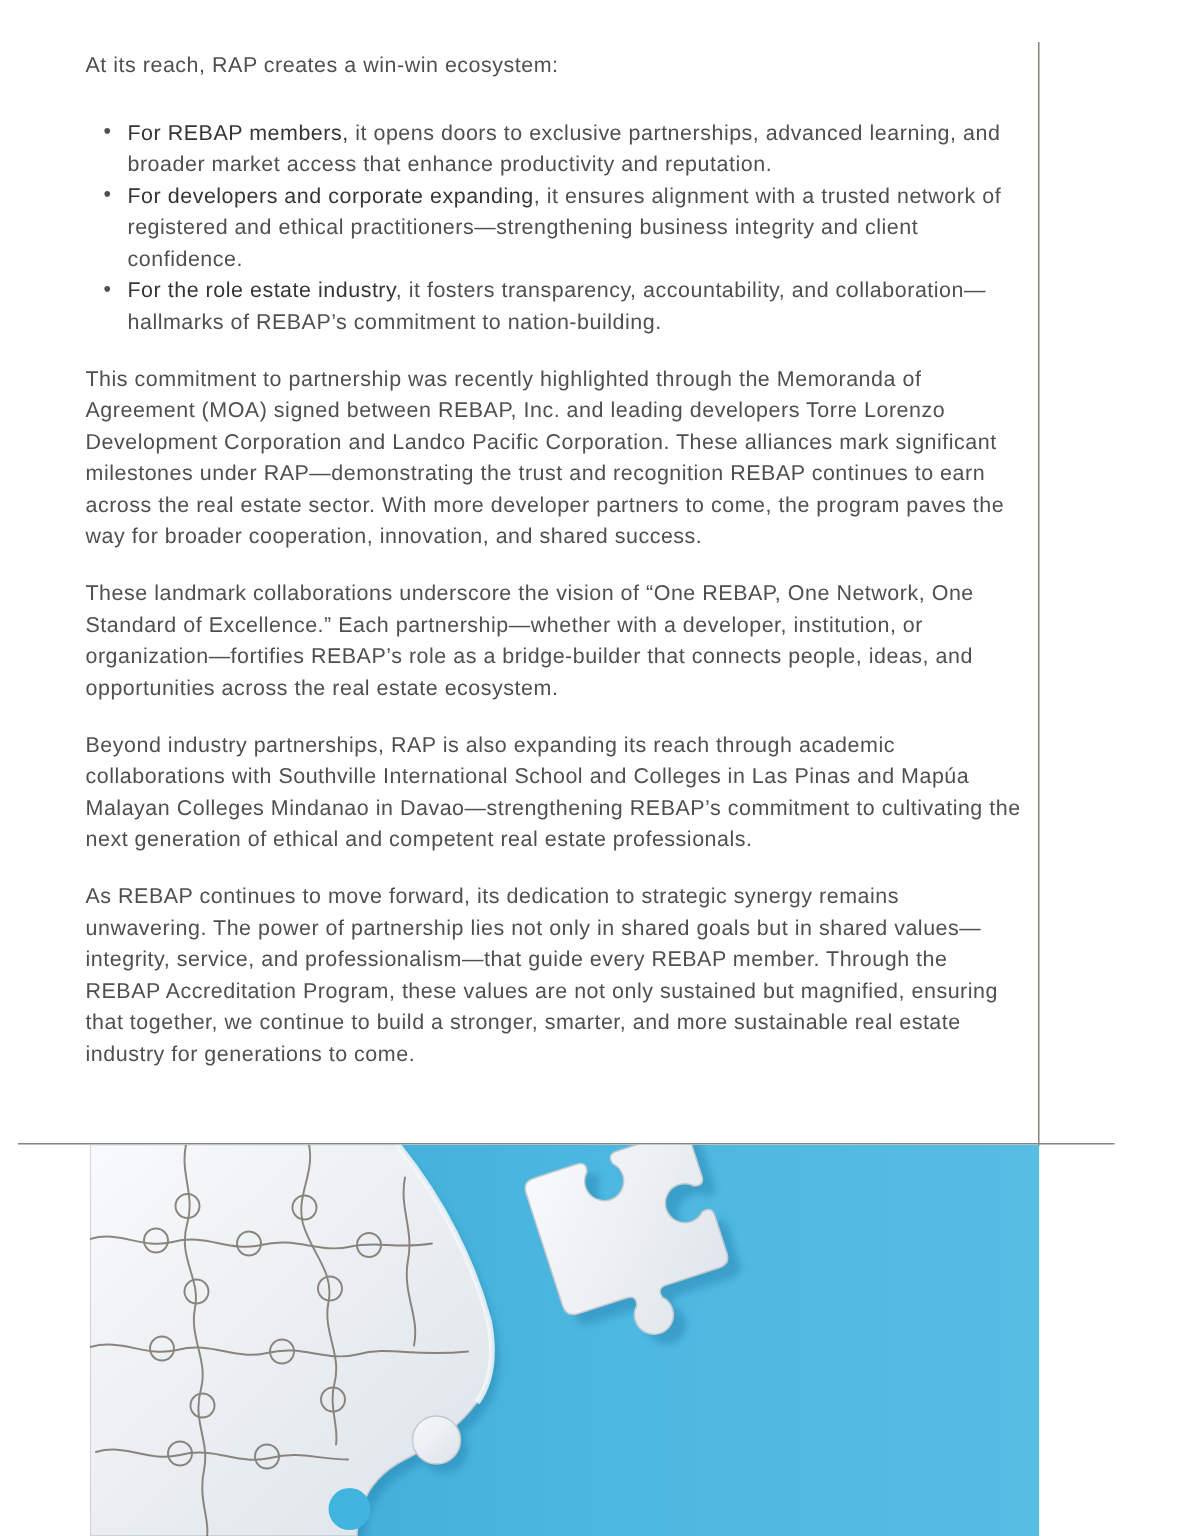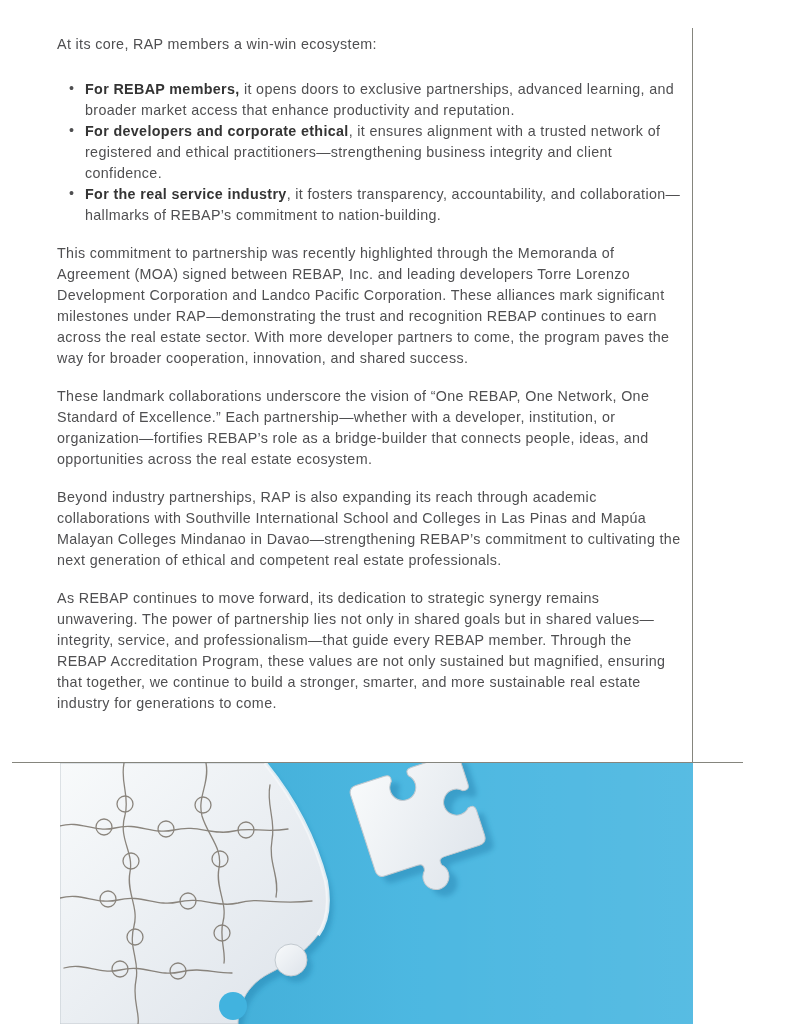--- a/index.html
+++ b/index.html
@@ -11,41 +11,41 @@
   .content{
     position:absolute;left:57px;top:34px;width:624px;
     font-size:14.3px;line-height:21px;letter-spacing:.35px;
     color:#4f4f51;
   }
   .content p{margin:0 0 17px 0;}
   p.intro{margin-bottom:24px;}
   ul.benefits{list-style:none;margin:0 0 17px 0;padding:0;}
   ul.benefits li{position:relative;padding-left:28px;}
   ul.benefits .marker{position:absolute;left:12px;top:-1px;color:#4f4f51;}
-  .lead{font-weight:bold;color:#343434;}
+  .lead{font-weight:normal;color:#343434;}
   .vrule{position:absolute;left:692px;top:28px;width:1px;height:736px;background:#85857d;}
   .hrule{position:absolute;left:12px;top:762px;width:731px;height:1px;background:#85857d;}
   .photo{position:absolute;left:60px;top:763px;width:633px;height:261px;overflow:hidden;}
   .photo svg{display:block;}
 </style>
 </head>
 <body>
 
 <div class="content">
-  <p class="intro">At its core, RAP members a win-win ecosystem:</p>
+  <p class="intro">At its reach, RAP creates a win-win ecosystem:</p>
 
   <ul class="benefits">
     <li>
       <span class="marker">•</span><span class="lead">For REBAP members,</span><span> it opens doors to exclusive partnerships, advanced learning, and broader market access that enhance productivity and reputation.</span>
     </li>
     <li>
-      <span class="marker">•</span><span class="lead">For developers and corporate ethical</span><span>, it ensures alignment with a trusted network of registered and ethical practitioners—strengthening business integrity and client confidence.</span>
+      <span class="marker">•</span><span class="lead">For developers and corporate expanding</span><span>, it ensures alignment with a trusted network of registered and ethical practitioners—strengthening business integrity and client confidence.</span>
     </li>
     <li>
-      <span class="marker">•</span><span class="lead">For the real service industry</span><span>, it fosters transparency, accountability, and collaboration—hallmarks of REBAP’s commitment to nation-building.</span>
+      <span class="marker">•</span><span class="lead">For the role estate industry</span><span>, it fosters transparency, accountability, and collaboration—hallmarks of REBAP’s commitment to nation-building.</span>
     </li>
   </ul>
 
   <p>This commitment to partnership was recently highlighted through the Memoranda of Agreement (MOA) signed between REBAP, Inc. and leading developers Torre Lorenzo Development Corporation and Landco Pacific Corporation. These alliances mark significant milestones under RAP—demonstrating the trust and recognition REBAP continues to earn across the real estate sector. With more developer partners to come, the program paves the way for broader cooperation, innovation, and shared success.</p>
   <p>These landmark collaborations underscore the vision of “One REBAP, One Network, One Standard of Excellence.” Each partnership—whether with a developer, institution, or organization—fortifies REBAP’s role as a bridge-builder that connects people, ideas, and opportunities across the real estate ecosystem.</p>
   <p>Beyond industry partnerships, RAP is also expanding its reach through academic collaborations with Southville International School and Colleges in Las Pinas and Mapúa Malayan Colleges Mindanao in Davao—strengthening REBAP’s commitment to cultivating the next generation of ethical and competent real estate professionals.</p>
   <p>As REBAP continues to move forward, its dedication to strategic synergy remains unwavering. The power of partnership lies not only in shared goals but in shared values—integrity, service, and professionalism—that guide every REBAP member. Through the REBAP Accreditation Program, these values are not only sustained but magnified, ensuring that together, we continue to build a stronger, smarter, and more sustainable real estate industry for generations to come.</p>
 </div>
 
 <div class="vrule"></div>

